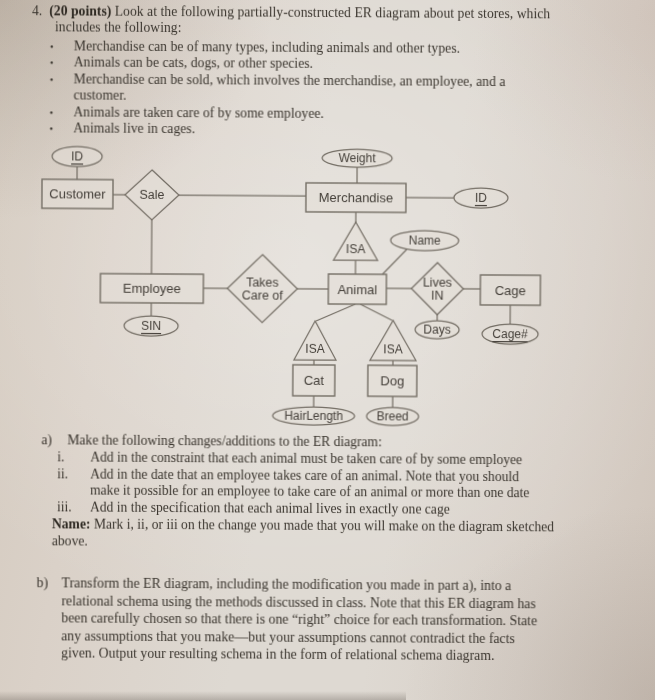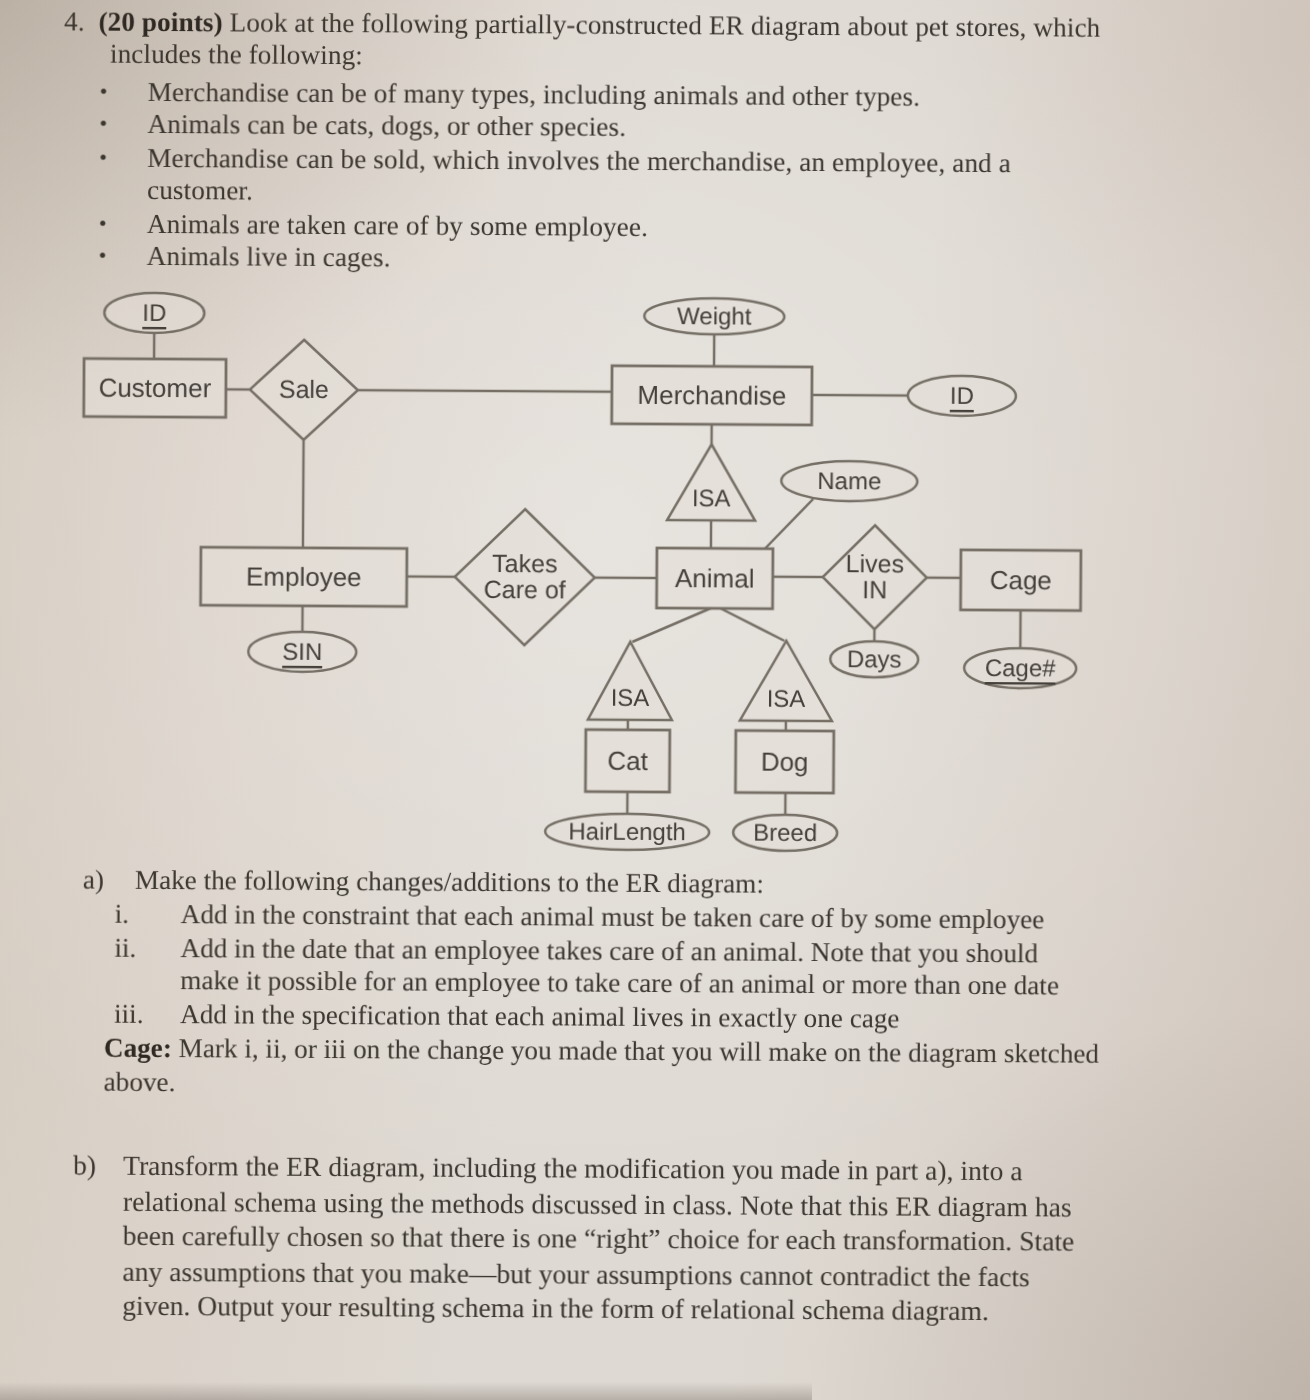--- a/index.html
+++ b/index.html
@@ -191,21 +191,21 @@
           </div>
         </div>
         <div class="item">
           <div class="rn">iii.</div>
           <div>
               <div class="ln">Add in the specification that each animal lives in exactly one cage</div>
             </div>
         </div>
       </div>
       <div class="note">
-        <div class="ln"><b>Cage:</b> <span>Mark i, ii, or iii on the change you made that you will make on the diagram sketched</span></div>
+        <div class="ln"><b>Name:</b> <span>Mark i, ii, or iii on the change you made that you will make on the diagram sketched</span></div>
         <div class="ln">above.</div>
       </div>
     </div>
 
     <div class="part-b">
       <div class="pb-row">
         <div class="lab">b)</div>
         <div>
           <div class="ln">Transform the ER diagram, including the modification you made in part a), into a</div>
           <div class="ln">relational schema using the methods discussed in class.  Note that this ER diagram has</div>

